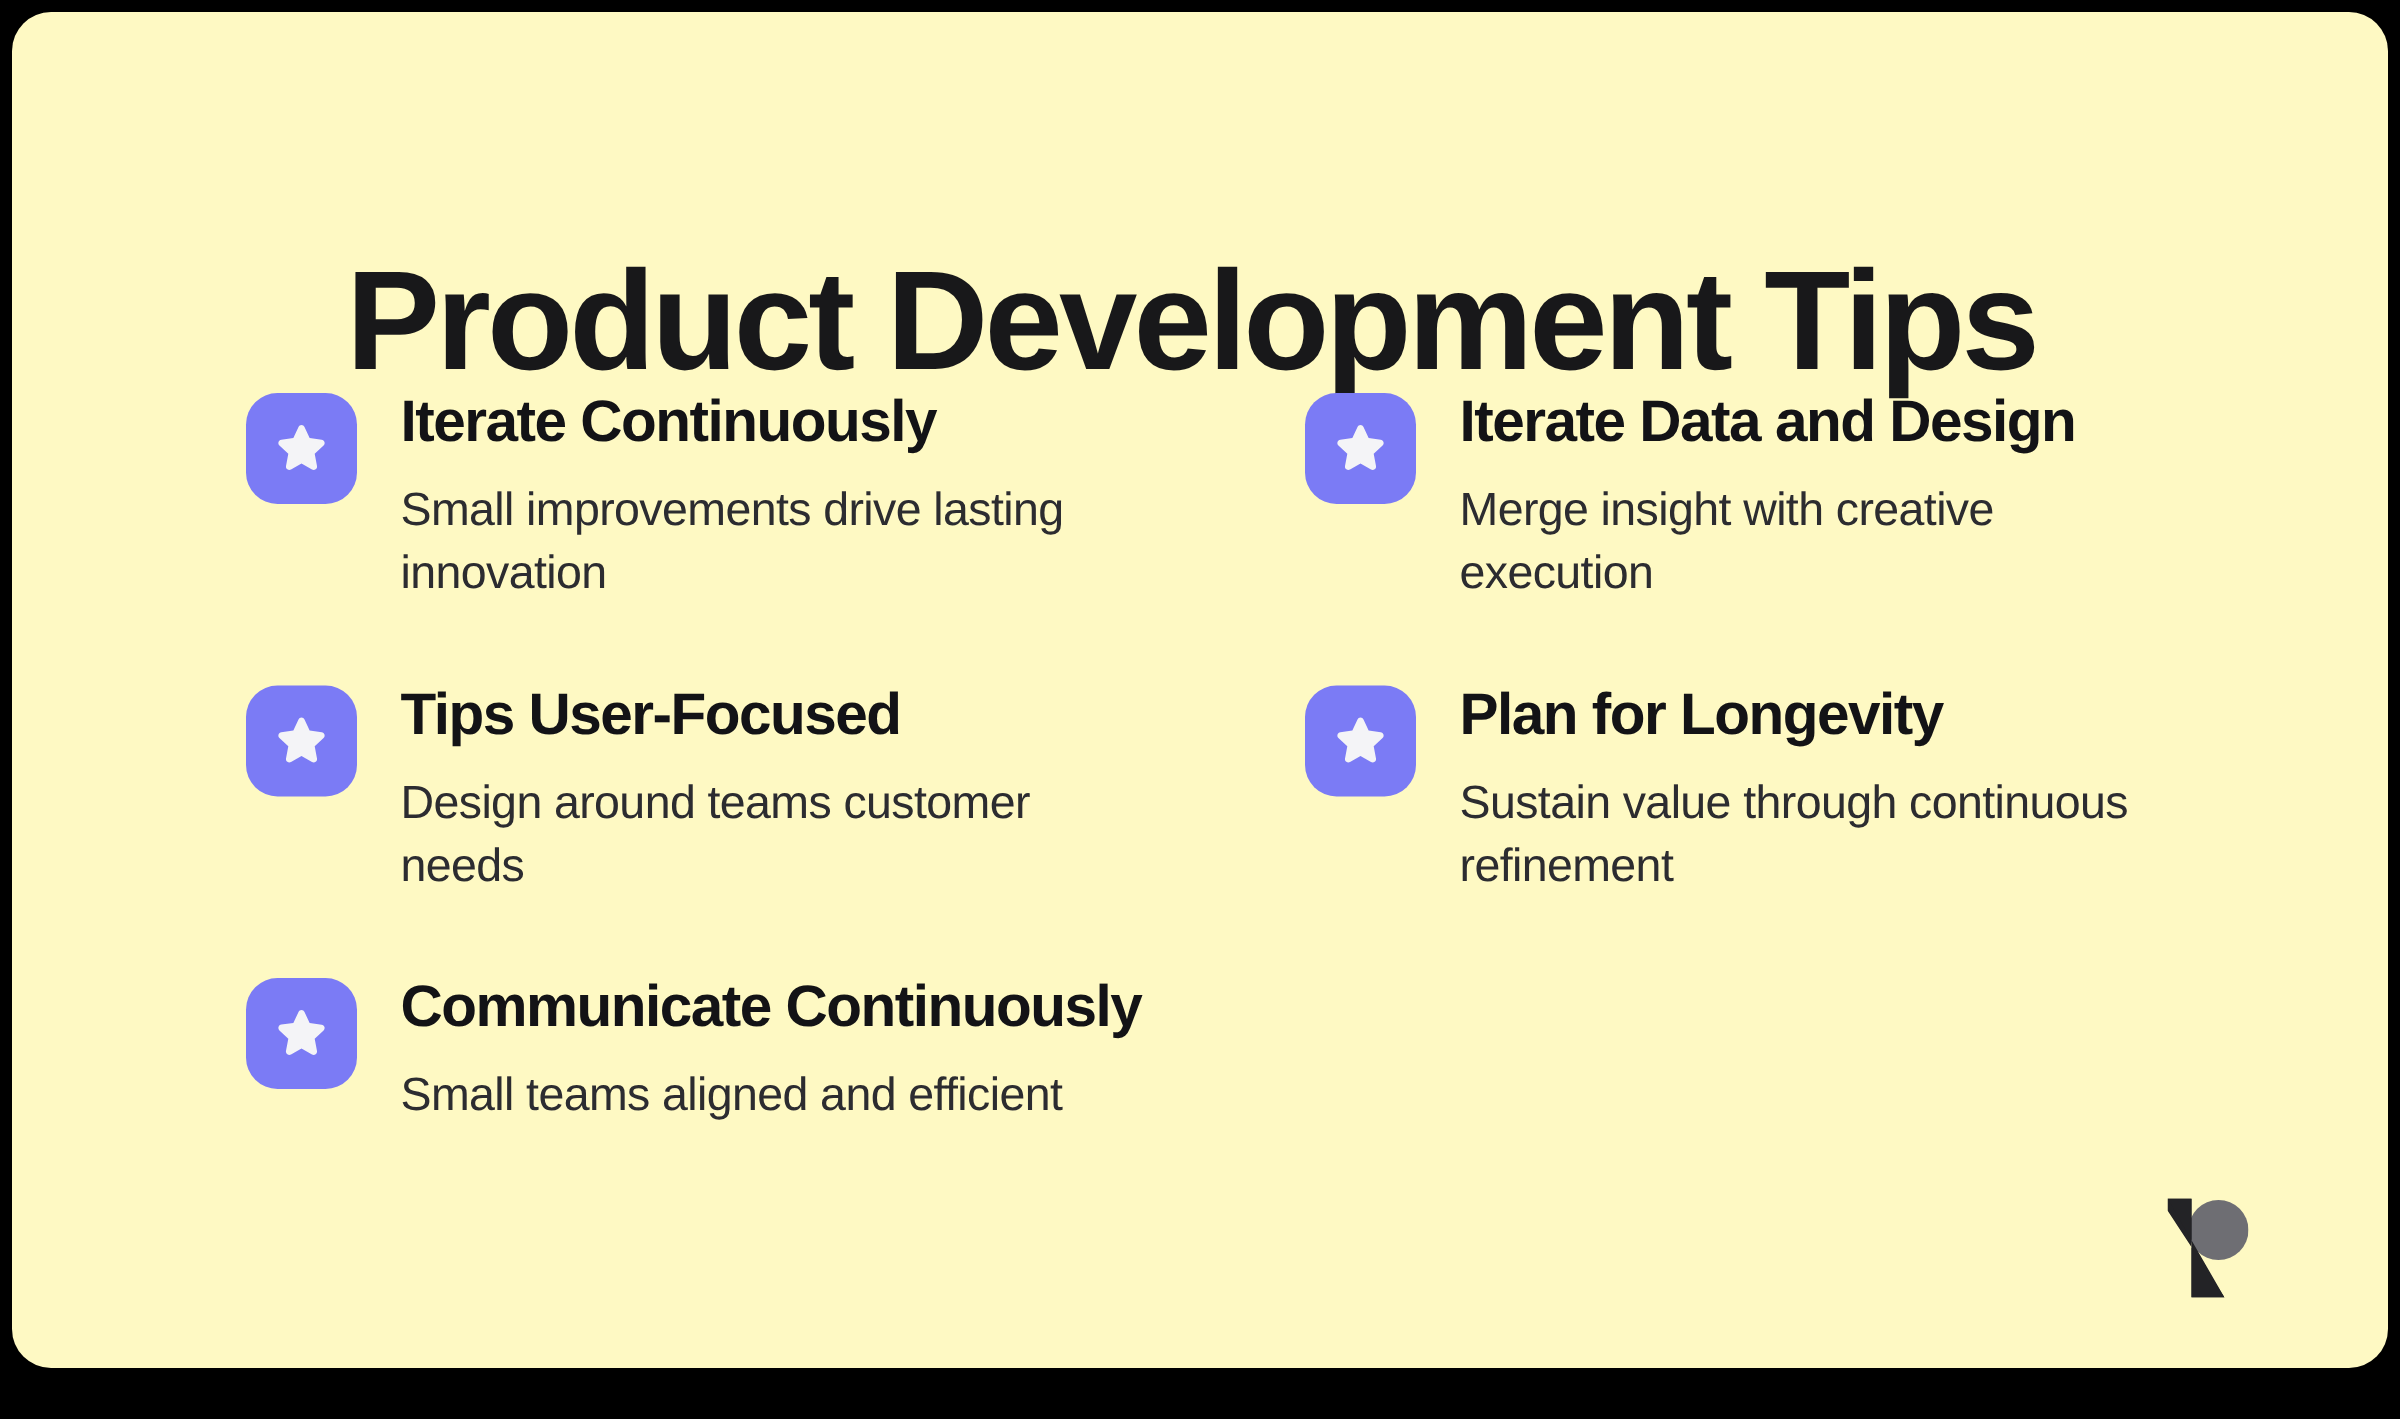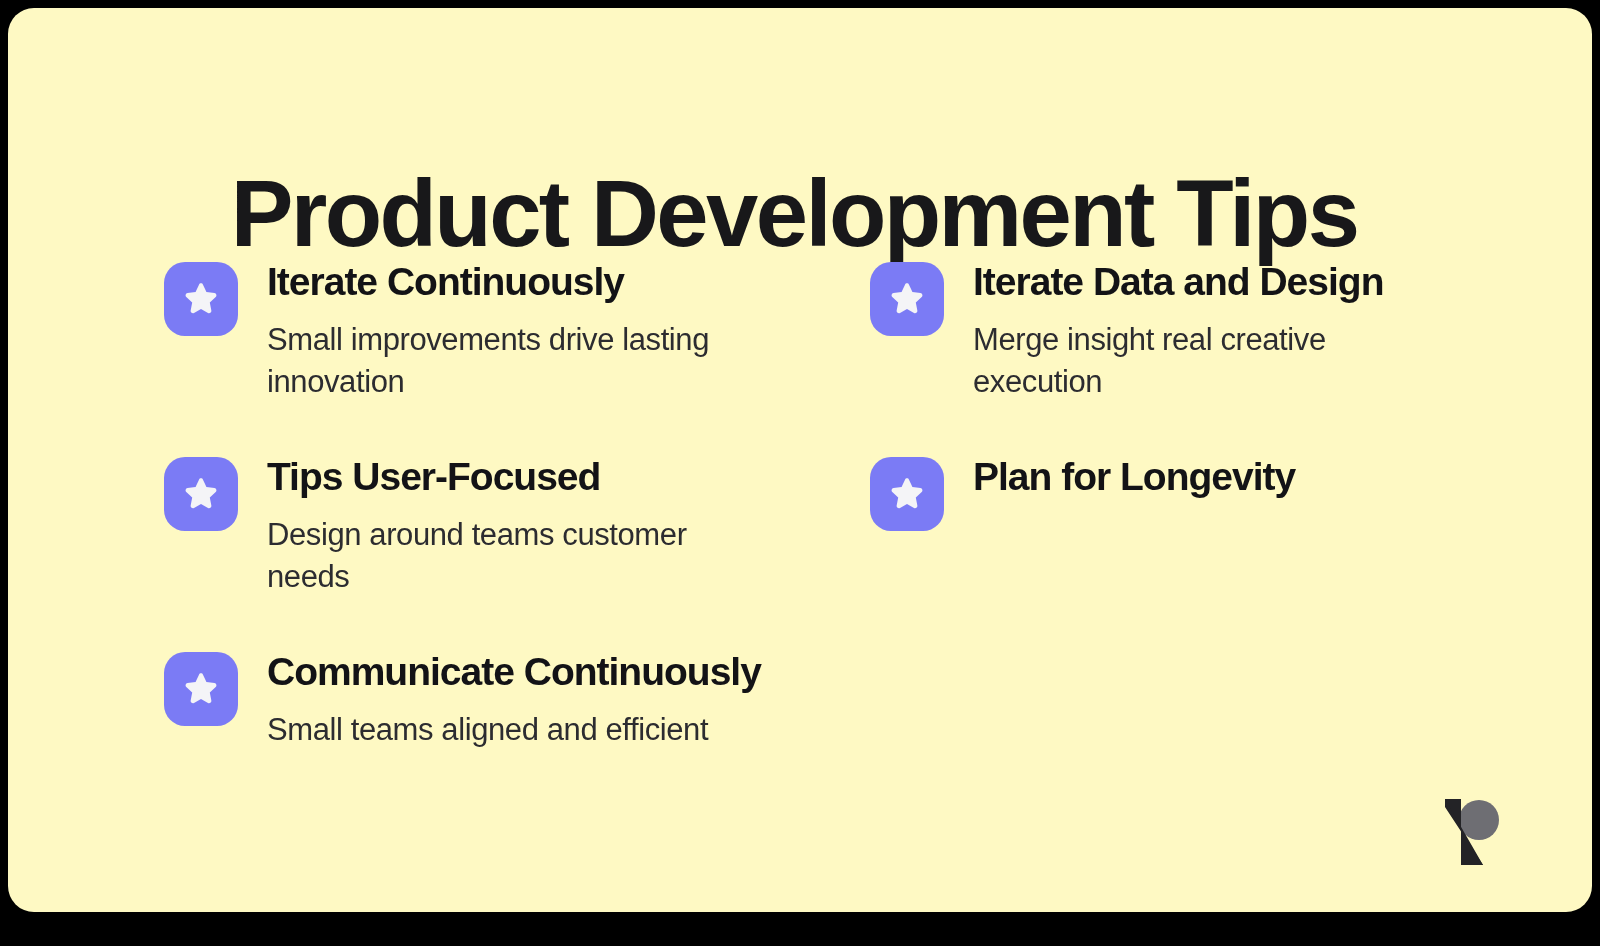--- a/index.html
+++ b/index.html
@@ -155,32 +155,33 @@
     </div>
 
     <div class="tip-item col-right row-0">
       <span class="tip-icon">
         <svg width="40" height="40" viewBox="0 0 24 24" aria-hidden="true">
           <path d="M12 2.6c.52 0 .99.3 1.2.78l2.06 4.45 4.82.62c.52.07.95.43 1.11.93.16.5.02 1.05-.36 1.41l-3.55 3.34.92 4.82c.1.52-.11 1.05-.54 1.36-.43.31-1 .34-1.46.08L12 17.98l-4.2 2.41c-.46.26-1.03.23-1.46-.08-.43-.31-.64-.84-.54-1.36l.92-4.82-3.55-3.34c-.38-.36-.52-.91-.36-1.41.16-.5.59-.86 1.11-.93l4.82-.62L10.8 3.38c.21-.48.68-.78 1.2-.78z" fill="#F4F4F7"></path>
         </svg>
       </span>
       <div class="tip-body">
         <div class="tip-title">Iterate Data and Design</div>
-        <div class="tip-desc">Merge insight real creative execution</div>
+        <div class="tip-desc">Merge insight with creative execution</div>
       </div>
     </div>
 
     <div class="tip-item col-right row-1">
       <span class="tip-icon">
         <svg width="40" height="40" viewBox="0 0 24 24" aria-hidden="true">
           <path d="M12 2.6c.52 0 .99.3 1.2.78l2.06 4.45 4.82.62c.52.07.95.43 1.11.93.16.5.02 1.05-.36 1.41l-3.55 3.34.92 4.82c.1.52-.11 1.05-.54 1.36-.43.31-1 .34-1.46.08L12 17.98l-4.2 2.41c-.46.26-1.03.23-1.46-.08-.43-.31-.64-.84-.54-1.36l.92-4.82-3.55-3.34c-.38-.36-.52-.91-.36-1.41.16-.5.59-.86 1.11-.93l4.82-.62L10.8 3.38c.21-.48.68-.78 1.2-.78z" fill="#F4F4F7"></path>
         </svg>
       </span>
       <div class="tip-body">
         <div class="tip-title">Plan for Longevity</div>
+        <div class="tip-desc">Sustain value through continuous refinement</div>
       </div>
     </div>
 
   </div>
 
   <div id="brand-logo">
     <svg width="54" height="66" viewBox="0 0 54 66" aria-hidden="true">
       <circle cx="34" cy="21" r="20" fill="#6E6E73"></circle>
       <path d="M0 0 H16 V66 H38 L0 8 Z" fill="#232326"></path>
       <path d="M0 0 H16 V66 H38 Z" fill="#232326"></path>

